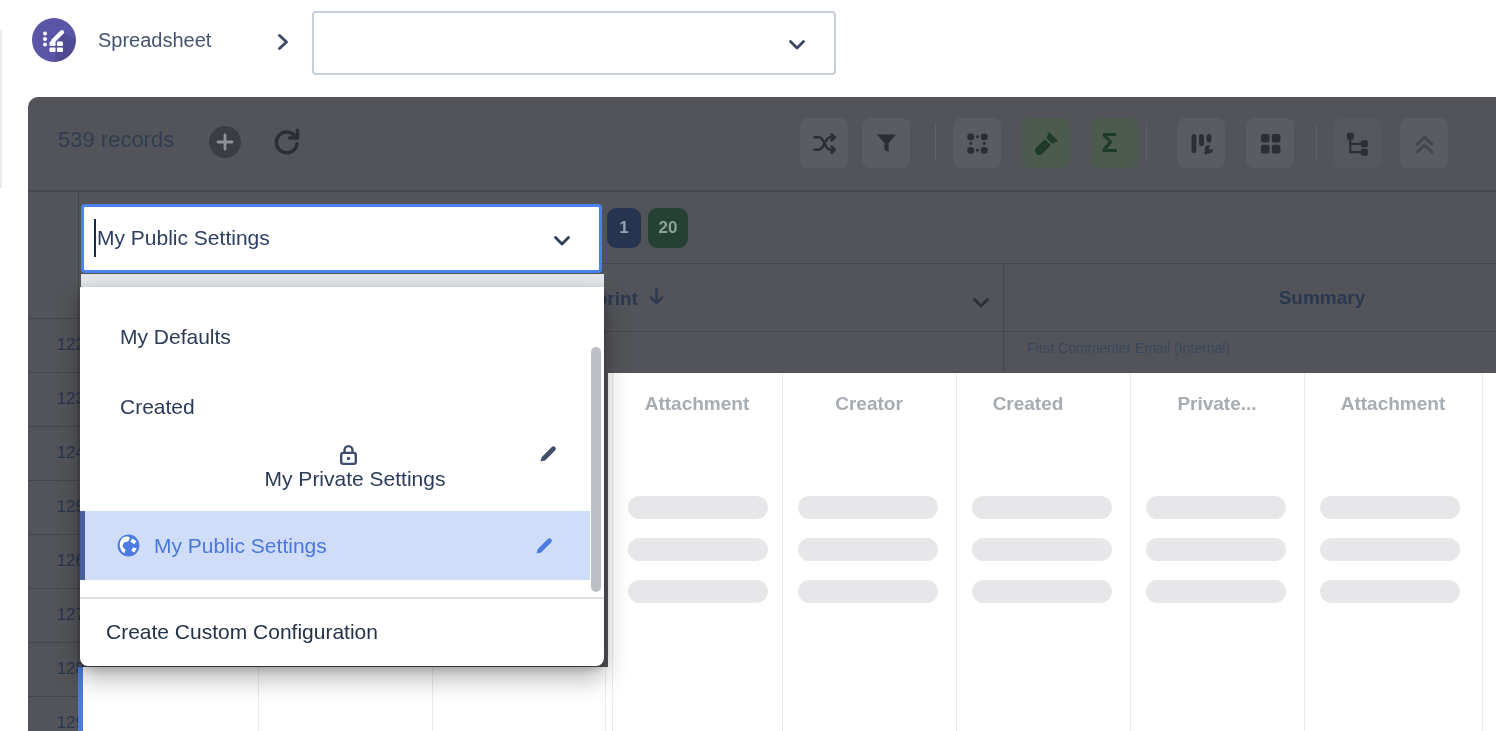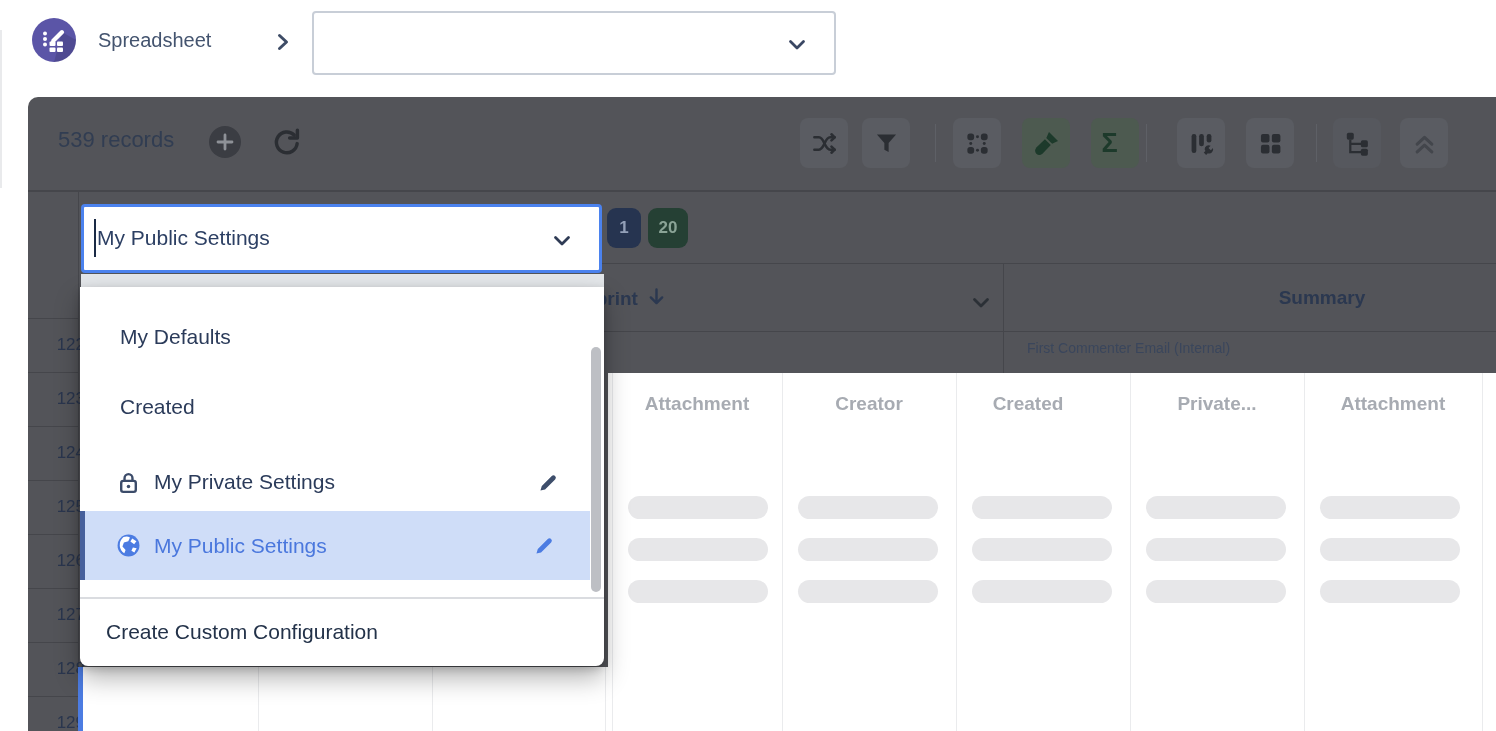--- a/index.html
+++ b/index.html
@@ -285,21 +285,21 @@
         </svg></div>
   </div>
   <div class="abs panel">
     <div id="menu-items">
         <div class="mrow" style="top: 16px;">
           <span>My Defaults</span>
         </div>
         <div class="mrow" style="top: 86px;">
           <span>Created</span>
         </div>
-        <div class="mrow has-icon" style="top: 161px;">
+        <div class="mrow has-icon" style="top: 155px; flex-direction: column;">
           <span class="micon"><svg viewBox="0 0 24 24">
               <path d="M8.2 10.4V7.8a3.8 3.8 0 0 1 7.6 0v2.6" fill="none" stroke="currentColor" stroke-width="2.3"></path>
               <rect x="5" y="10.4" width="14" height="10.6" rx="2" fill="none" stroke="currentColor" stroke-width="2.3"></rect>
               <circle cx="12" cy="15.8" r="1.7" fill="currentColor"></circle>
             </svg></span>
           <span>My Private Settings</span>
           <span class="mpencil"><svg viewBox="0 0 24 24">
               <path d="M3.6 20.4 5 15.7 15.4 5.3a2.45 2.45 0 0 1 3.5 3.5L8.4 19.2Z" fill="currentColor"></path>
             </svg></span>
         </div>

